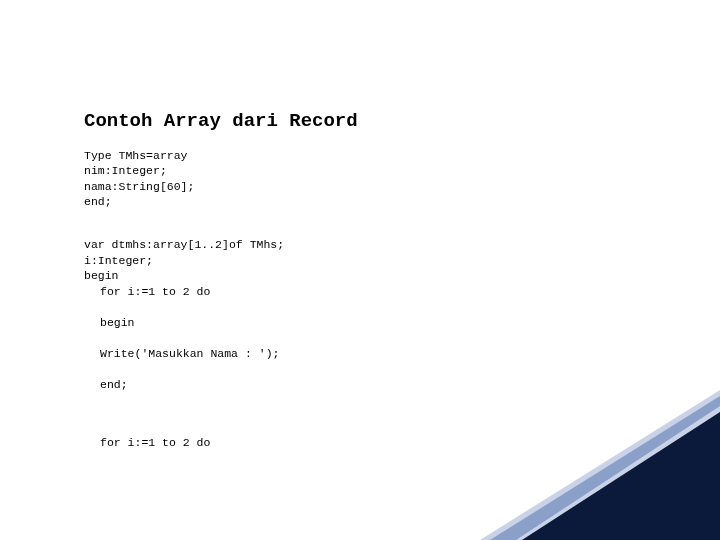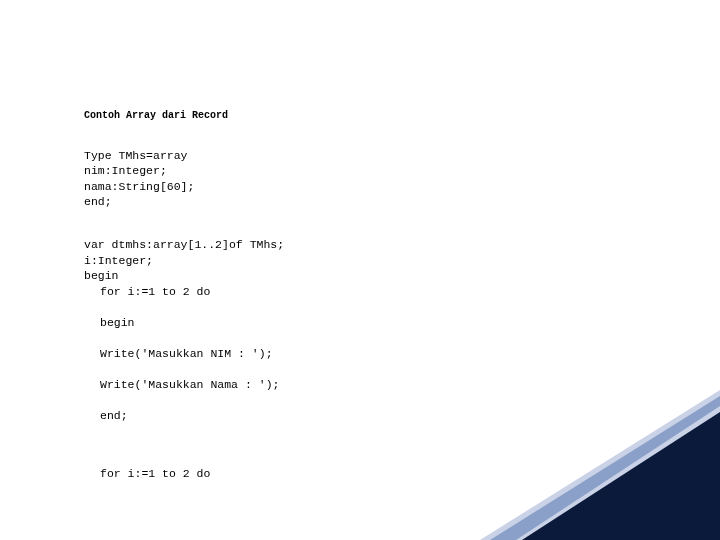--- a/index.html
+++ b/index.html
@@ -16,21 +16,21 @@
     width: 720px;
     height: 540px;
     font-family: "Courier New", Courier, monospace;
     color: #000;
   }
   .title {
     position: absolute;
     left: 84px;
     top: 110px;
     font-weight: bold;
-    font-size: 10px;
+    font-size: 19px;
   }
   .code {
     position: absolute;
     left: 84px;
     top: 132px;
     font-size: 11.5px;
     line-height: 1.35;
     white-space: pre;
   }
   .indent { padding-left: 16px; display: block; }
@@ -55,21 +55,20 @@
 <span>Type TMhs=array</span>
 <span>nim:Integer;</span>
 <span>nama:String[60];</span>
 <span>end;</span>
 <div class="gap"></div>
 <span>var dtmhs:array[1..2]of TMhs;</span>
 <span>i:Integer;</span>
 <span>begin</span>
 <span class="indent">for i:=1 to 2 do</span>
 <span class="indent">begin</span>
-<span class="indent">Write('Masukkan NIM : ');</span>
 <span class="indent">Write('Masukkan Nama : ');</span>
 <span class="indent">end;</span>
 <div class="gap"></div>
 <span class="indent">for i:=1 to 2 do</span>
 
 
 
 
 
   </div>

